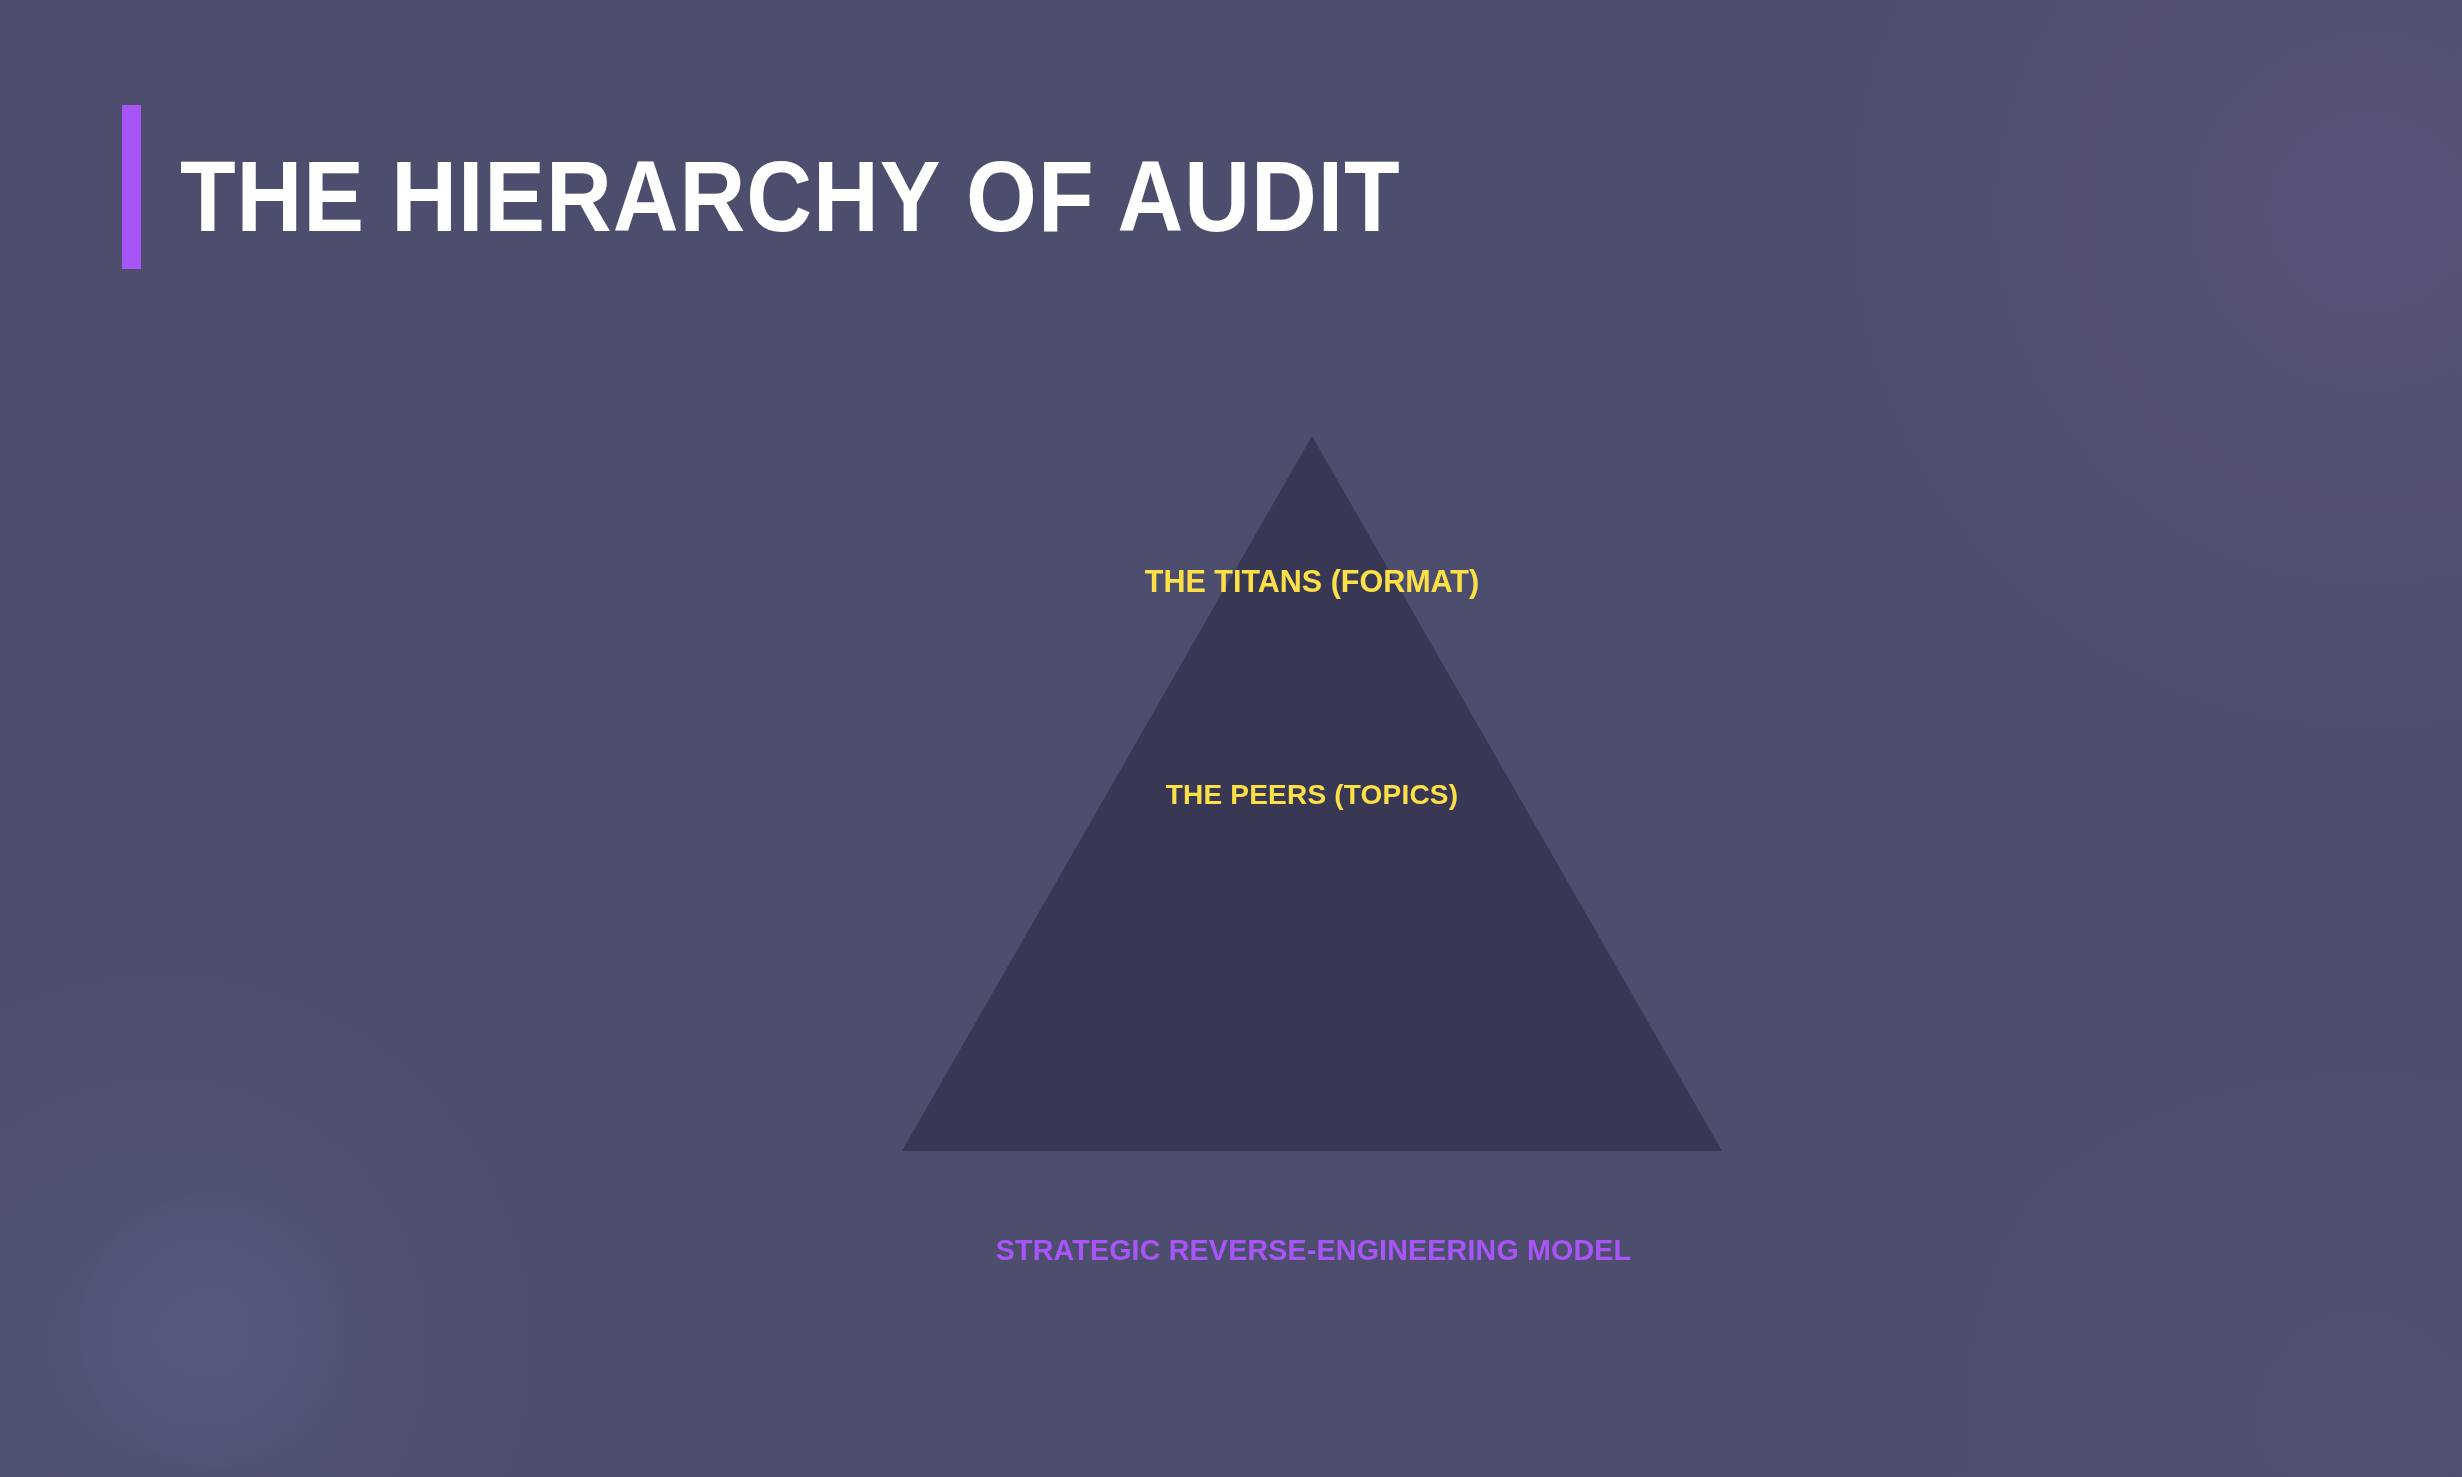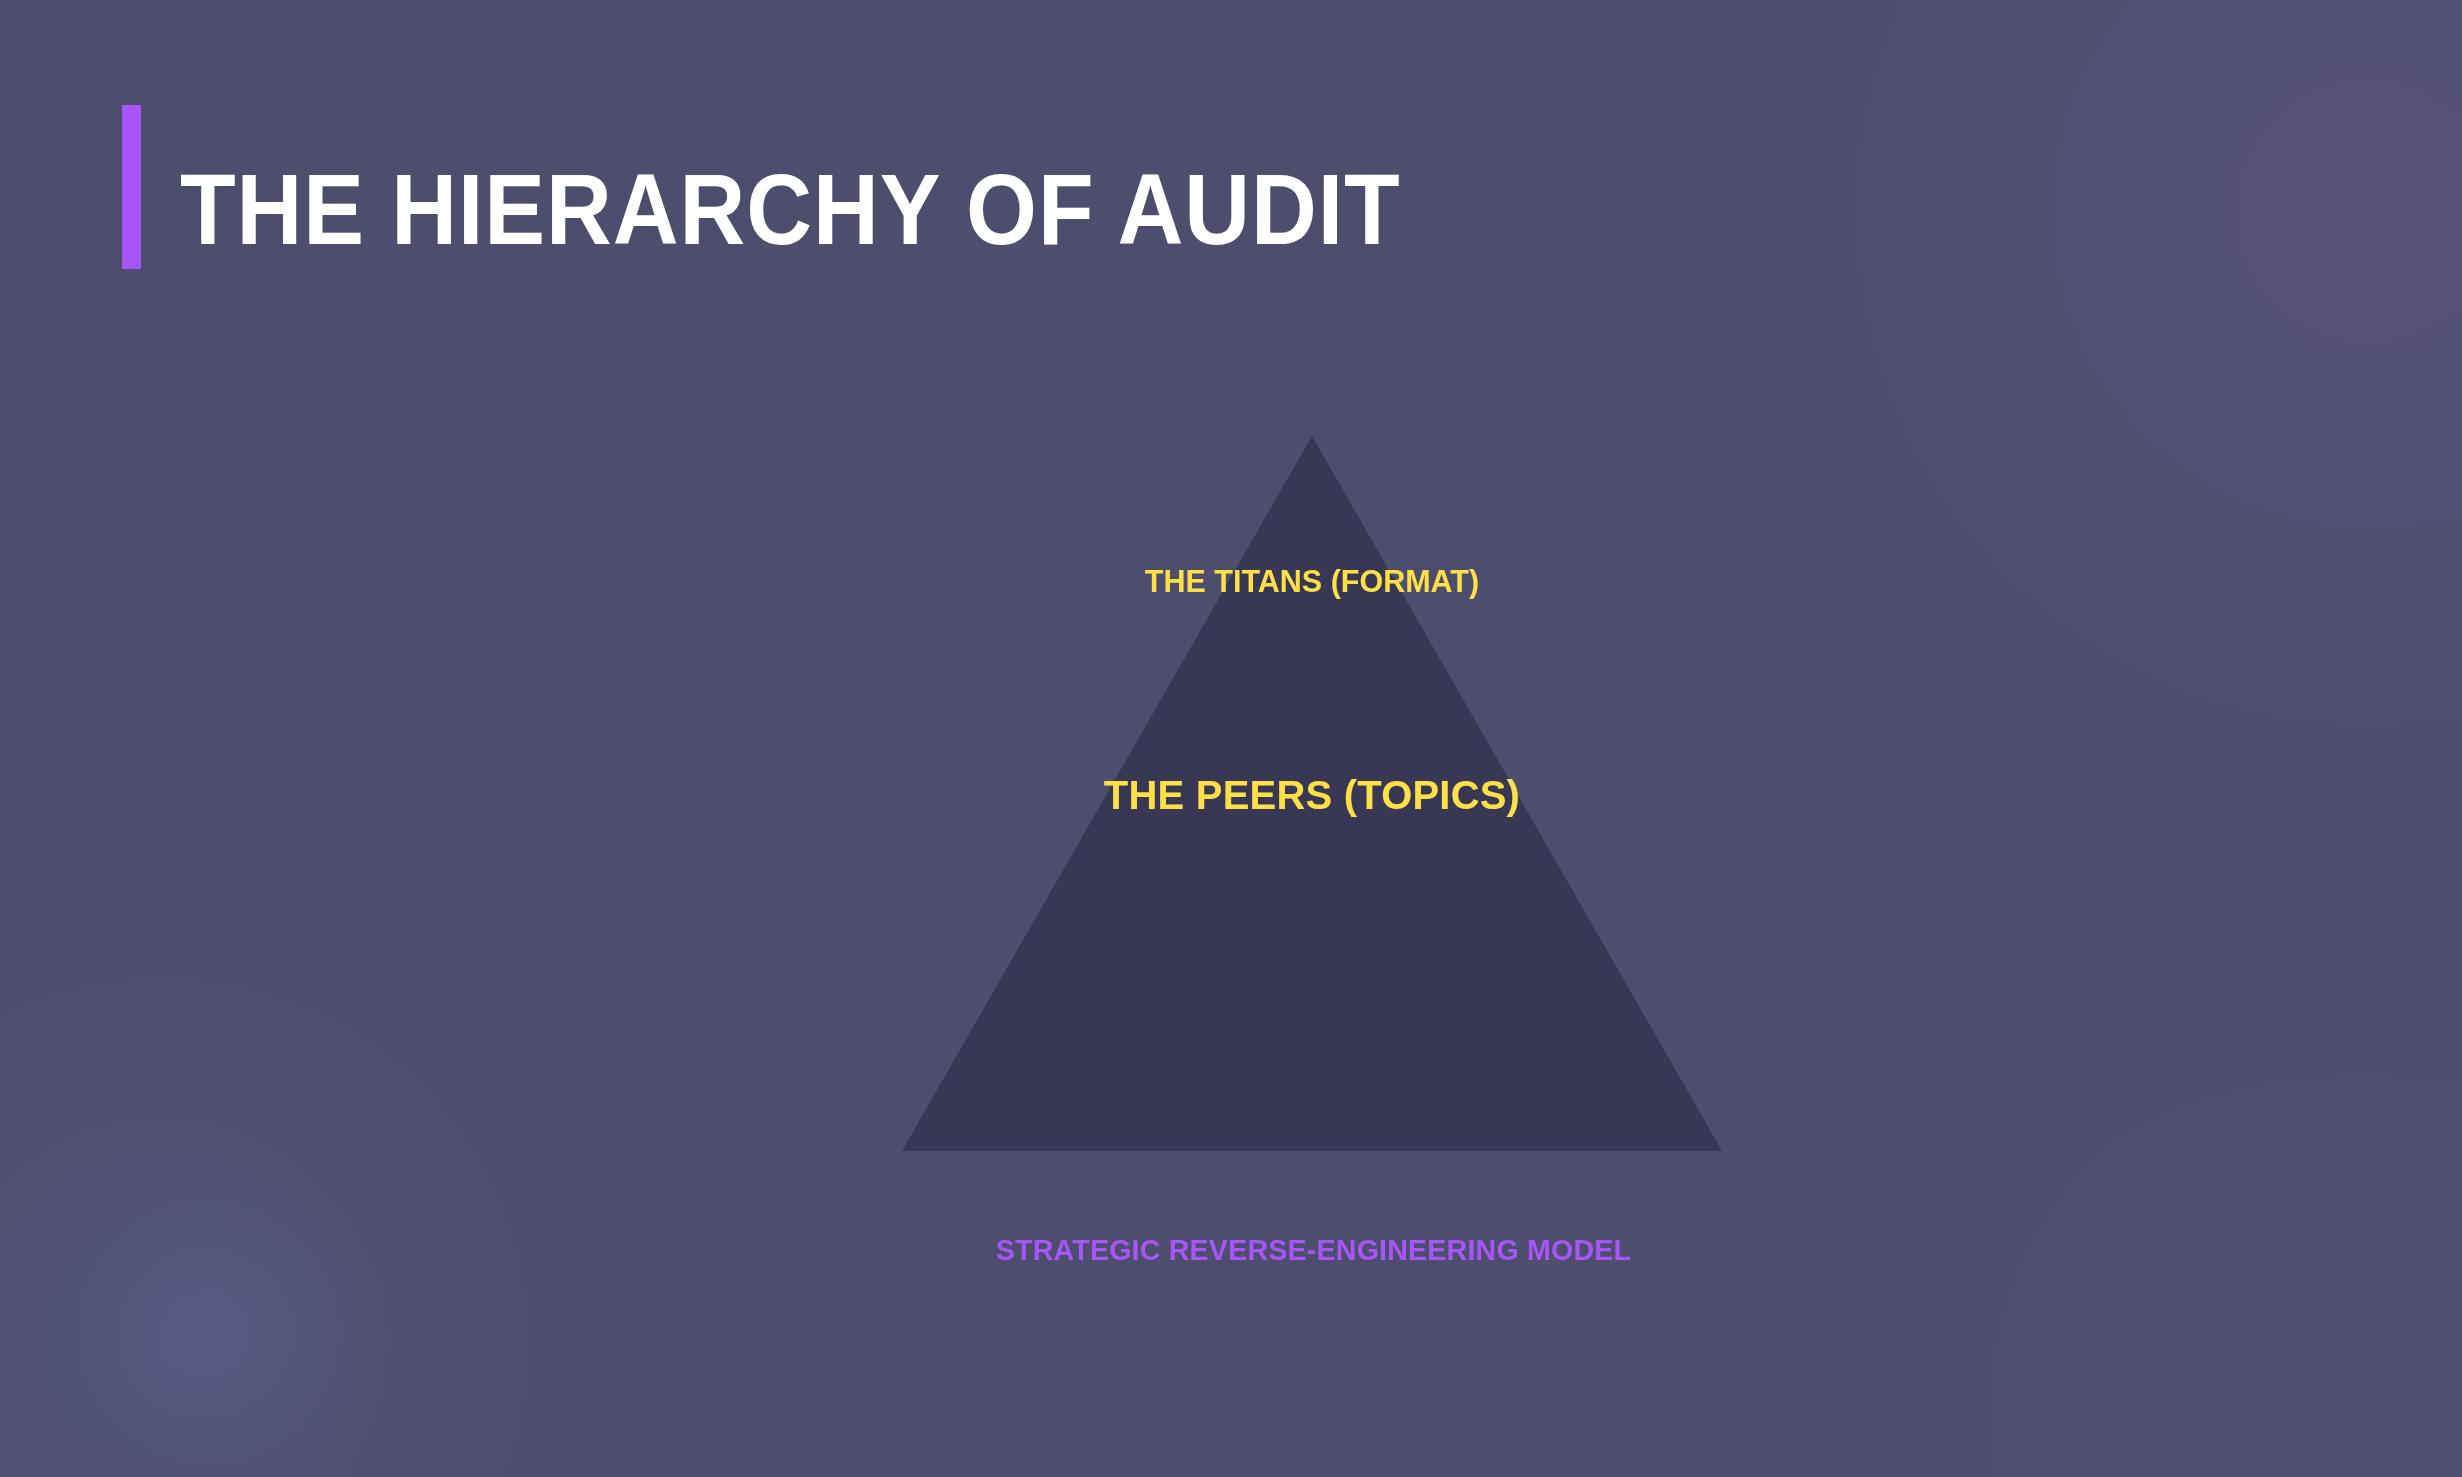--- a/index.html
+++ b/index.html
@@ -68,21 +68,21 @@
                 rgba(116,110,160,0.04) 50%,
                 rgba(116,110,160,0.00) 78%);
   }
 
   
   #title-block {
     position: absolute;
     left: 122px;
     top: 103px;
     display: flex;
-    align-items: center;
+    align-items: flex-start;
   }
   #accent-bar {
     width: 18.7px;
     height: 164px;
     background: #a855f7;
     flex: 0 0 auto;
     margin-top: 2px;
   }
   #page-title {
     margin: 0;
@@ -126,21 +126,21 @@
     letter-spacing: 0.2px;
   }
   #tier-label-0 {
     top: 130px;
     font-size: 30.5px;
     line-height: 30.5px;
     letter-spacing: 0px;
   }
   #tier-label-1 {
     top: 339px;
-    font-size: 40px;
+    font-size: 28px;
     line-height: 40px;
     letter-spacing: 0.2px;
   }
   #tier-label-2 {
     top: 546px;
     font-size: 50px;
     line-height: 50px;
     letter-spacing: 0.5px;
   }
 

